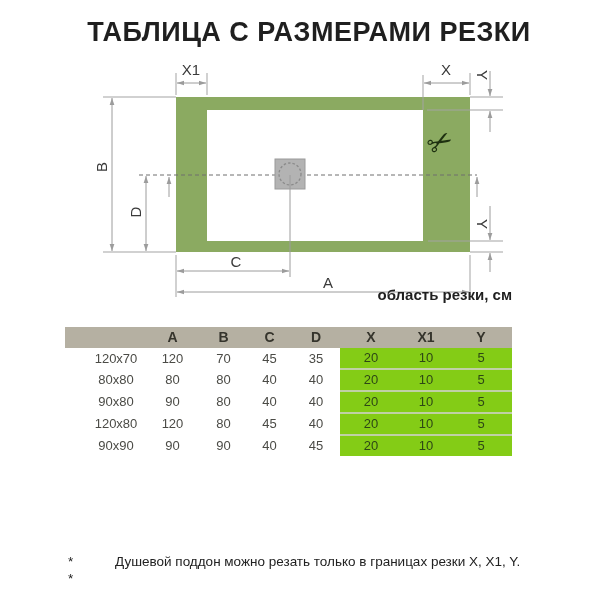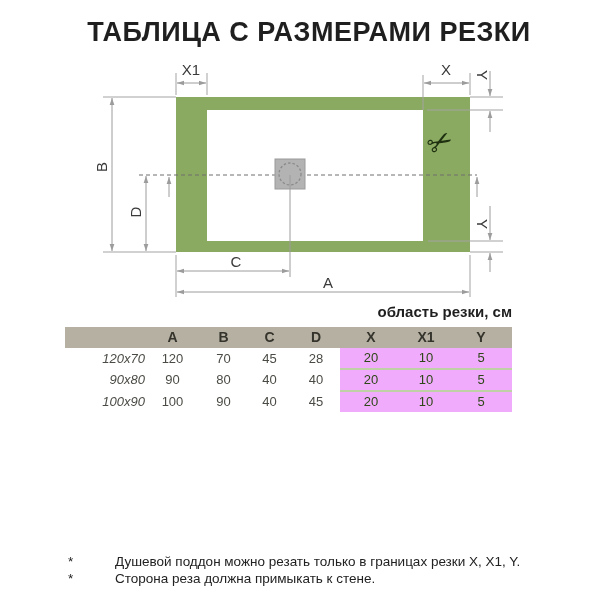--- a/index.html
+++ b/index.html
@@ -13,38 +13,38 @@
   .title{
     position:absolute;top:17px;left:0;width:600px;padding-left:18px;box-sizing:border-box;
     text-align:center;font-size:27px;font-weight:bold;letter-spacing:0.5px;color:#1f1f1f;
     white-space:nowrap;
   }
 
   .diagram{position:absolute;top:54px;left:0;width:600px;height:246px;}
   .dim-label{font-size:15px;fill:#3a3a3a;}
 
   .area-label{
-    position:absolute;top:303px;right:88px;
+    position:absolute;top:286px;right:88px;
     font-size:15px;font-weight:bold;color:#1f1f1f;white-space:nowrap;
   }
 
   table.cut{
     position:absolute;left:65px;top:327px;width:447px;
     border-collapse:collapse;table-layout:fixed;
   }
   table.cut th, table.cut td{
     padding:0;margin:0;text-align:center;vertical-align:middle;
     font-size:13px;color:#4b4b46;height:20px;line-height:20px;white-space:nowrap;
   }
   table.cut thead th{
     background:#b5b0a2;color:#35342c;font-weight:bold;font-size:14px;height:21px;line-height:21px;
   }
-  table.cut td.size-col{text-align:right;padding-left:22px;font-style:italic;}
+  table.cut td.size-col{text-align:center;padding-left:22px;}
   table.cut td.cut-col{
-    background:#f0abfc;color:#2d4716;border-bottom:2px solid #c0d0a6;
+    background:#84cc16;color:#2d4716;border-bottom:2px solid #c0d0a6;
   }
   table.cut tbody tr:last-child td.cut-col{border-bottom:none;}
   col.c-size{width:80px;} col.c-a{width:55px;} col.c-b{width:47px;}
   col.c-c{width:45px;} col.c-d{width:48px;}
   col.c-x{width:62px;} col.c-x1{width:48px;} col.c-y{width:62px;}
 
   .footnotes{position:absolute;left:68px;top:553px;width:470px;}
   .footnote{display:flex;font-size:13.5px;color:#222;line-height:17px;}
   .footnote .marker{width:47px;flex:0 0 47px;}
   .footnote .txt{flex:1;white-space:nowrap;}
@@ -145,52 +145,71 @@
         <th>X1</th>
         <th>Y</th>
       </tr>
     </thead>
     <tbody>
         <tr>
       <td class="size-col">120x70</td>
       <td>120</td>
       <td>70</td>
       <td>45</td>
-      <td>28</td>
+      <td>35</td>
+      <td class="cut-col">20</td>
+      <td class="cut-col">10</td>
+      <td class="cut-col">5</td>
+    </tr>
+        <tr>
+      <td class="size-col">80x80</td>
+      <td>80</td>
+      <td>80</td>
+      <td>40</td>
+      <td>40</td>
       <td class="cut-col">20</td>
       <td class="cut-col">10</td>
       <td class="cut-col">5</td>
     </tr>
         <tr>
       <td class="size-col">90x80</td>
       <td>90</td>
       <td>80</td>
       <td>40</td>
       <td>40</td>
       <td class="cut-col">20</td>
       <td class="cut-col">10</td>
       <td class="cut-col">5</td>
     </tr>
         <tr>
-      <td class="size-col">100x90</td>
-      <td>100</td>
+      <td class="size-col">120x80</td>
+      <td>120</td>
+      <td>80</td>
+      <td>45</td>
+      <td>40</td>
+      <td class="cut-col">20</td>
+      <td class="cut-col">10</td>
+      <td class="cut-col">5</td>
+    </tr>
+        <tr>
+      <td class="size-col">90x90</td>
+      <td>90</td>
       <td>90</td>
       <td>40</td>
       <td>45</td>
       <td class="cut-col">20</td>
       <td class="cut-col">10</td>
       <td class="cut-col">5</td>
     </tr>
       </tbody>
   </table>
 
   <div class="footnotes">
     <div class="footnote">
       <span class="marker">*</span>
       <span class="txt">Душевой поддон можно резать только в границах резки X, X1, Y.</span>
     </div>
     <div class="footnote">
       <span class="marker">*</span>
-      <span class="txt">Сторона реза должна примыкать к стене.</span>
     </div>
   </div>
 
 </div>
 
 </body></html>

